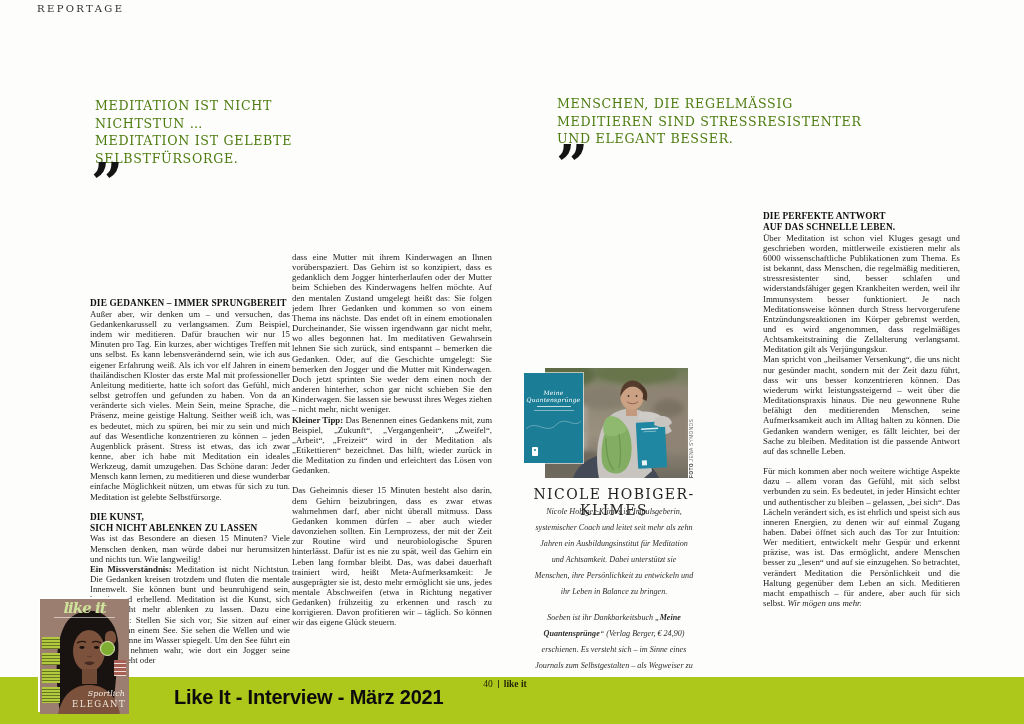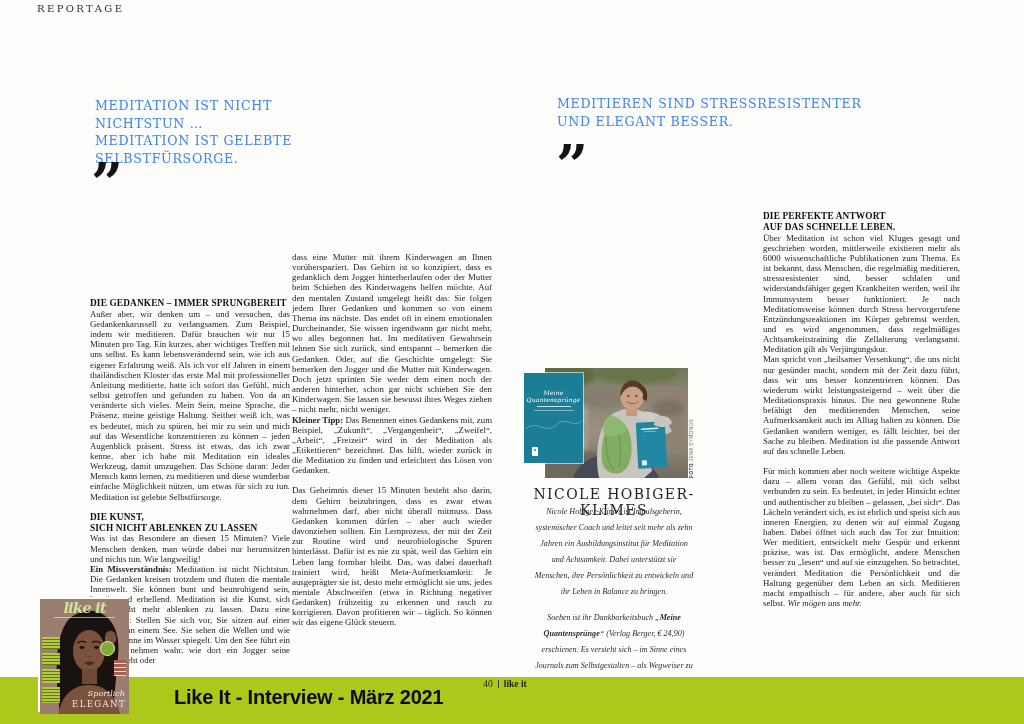--- a/index.html
+++ b/index.html
@@ -5,21 +5,21 @@
   html,body{margin:0;padding:0;}
   body{width:1024px;height:724px;position:relative;background:#fdfdfc;overflow:hidden;
        font-family:"Liberation Serif",serif;}
   .abs{position:absolute;}
 
   
   .kicker{font-family:"DejaVu Serif",serif;font-size:10px;letter-spacing:2.4px;color:#2b2b2b;}
 
   
   .pullquote{font-family:"DejaVu Serif",serif;font-size:12.6px;line-height:17.6px;
-             letter-spacing:0.7px;color:#3b82f6;}
+             letter-spacing:0.7px;color:#4d7c0f;}
   .qmark{font-family:"DejaVu Serif",serif;font-weight:bold;font-size:56px;line-height:0.9;
          color:#141414;letter-spacing:-4px;}
 
   
   .bodycol{font-size:8.8px;line-height:10.15px;color:#242424;text-align:justify;
            overflow:hidden;hyphens:auto;}
   .bodycol p{margin:0;}
   .gap{height:10px;}
   .colhead{font-weight:bold;font-size:9.3px;line-height:10.8px;letter-spacing:0.15px;
            color:#111;text-align:left;}
@@ -99,20 +99,21 @@
 </div>
 
 <div class="abs bodycol" style="left:292px;top:252px;width:200px;height:425px;">
   <p>dass eine Mutter mit ihrem Kinderwagen an Ihnen vorüberspaziert. Das Gehirn ist so konzipiert, dass es gedanklich dem Jogger hinterherlaufen oder der Mutter beim Schieben des Kinderwagens helfen möchte. Auf den mentalen Zustand umgelegt heißt das: Sie folgen jedem Ihrer Gedanken und kommen so von einem Thema ins nächste. Das endet oft in einem emotionalen Durcheinander, Sie wissen irgendwann gar nicht mehr, wo alles begonnen hat. Im meditativen Gewahrsein lehnen Sie sich zurück, sind entspannt – bemerken die Gedanken. Oder, auf die Geschichte umgelegt: Sie bemerken den Jogger und die Mutter mit Kinderwagen. Doch jetzt sprinten Sie weder dem einen noch der anderen hinterher, schon gar nicht schieben Sie den Kinderwagen. Sie lassen sie bewusst ihres Weges ziehen – nicht mehr, nicht weniger.</p>
   <p><span class="lead-bi">Kleiner Tipp:</span><span> Das Benennen eines Gedankens mit, zum Beispiel, „Zukunft“, „Vergangenheit“, „Zweifel“, „Arbeit“, „Freizeit“ wird in der Meditation als „Etikettieren“ bezeichnet. Das hilft, wieder zurück in die Meditation zu finden und erleichtert das Lösen von Gedanken.</span></p>
   <div class="gap"></div>
   <p>Das Geheimnis dieser 15 Minuten besteht also darin, dem Gehirn beizubringen, dass es zwar etwas wahrnehmen darf, aber nicht überall mitmuss. Dass Gedanken kommen dürfen – aber auch wieder davonziehen sollten. Ein Lernprozess, der mit der Zeit zur Routine wird und neurobiologische Spuren hinterlässt. Dafür ist es nie zu spät, weil das Gehirn ein Leben lang formbar bleibt. Das, was dabei dauerhaft trainiert wird, heißt Meta-Aufmerksamkeit: Je ausgeprägter sie ist, desto mehr ermöglicht sie uns, jedes mentale Abschweifen (etwa in Richtung negativer Gedanken) frühzeitig zu erkennen und rasch zu korrigieren. Davon profitieren wir – täglich. So können wir das eigene Glück steuern.</p>
 </div>
 
 <div class="abs pullquote" style="left:557px;top:95px;">
+  <div>MENSCHEN, DIE REGELMÄSSIG</div>
   <div>MEDITIEREN SIND STRESSRESISTENTER</div>
   <div>UND ELEGANT BESSER.</div>
 </div>
 <div class="abs qmark" style="left:556px;top:140px;">”</div>
 
 <div class="abs photo" style="left:545px;top:368px;width:143px;height:110px;">
   <svg width="143" height="110" viewBox="0 0 143 110">
     <defs>
       <filter id="bgblur" x="-20%" y="-20%" width="140%" height="140%">
           <feGaussianBlur stdDeviation="2.4"></feGaussianBlur>

